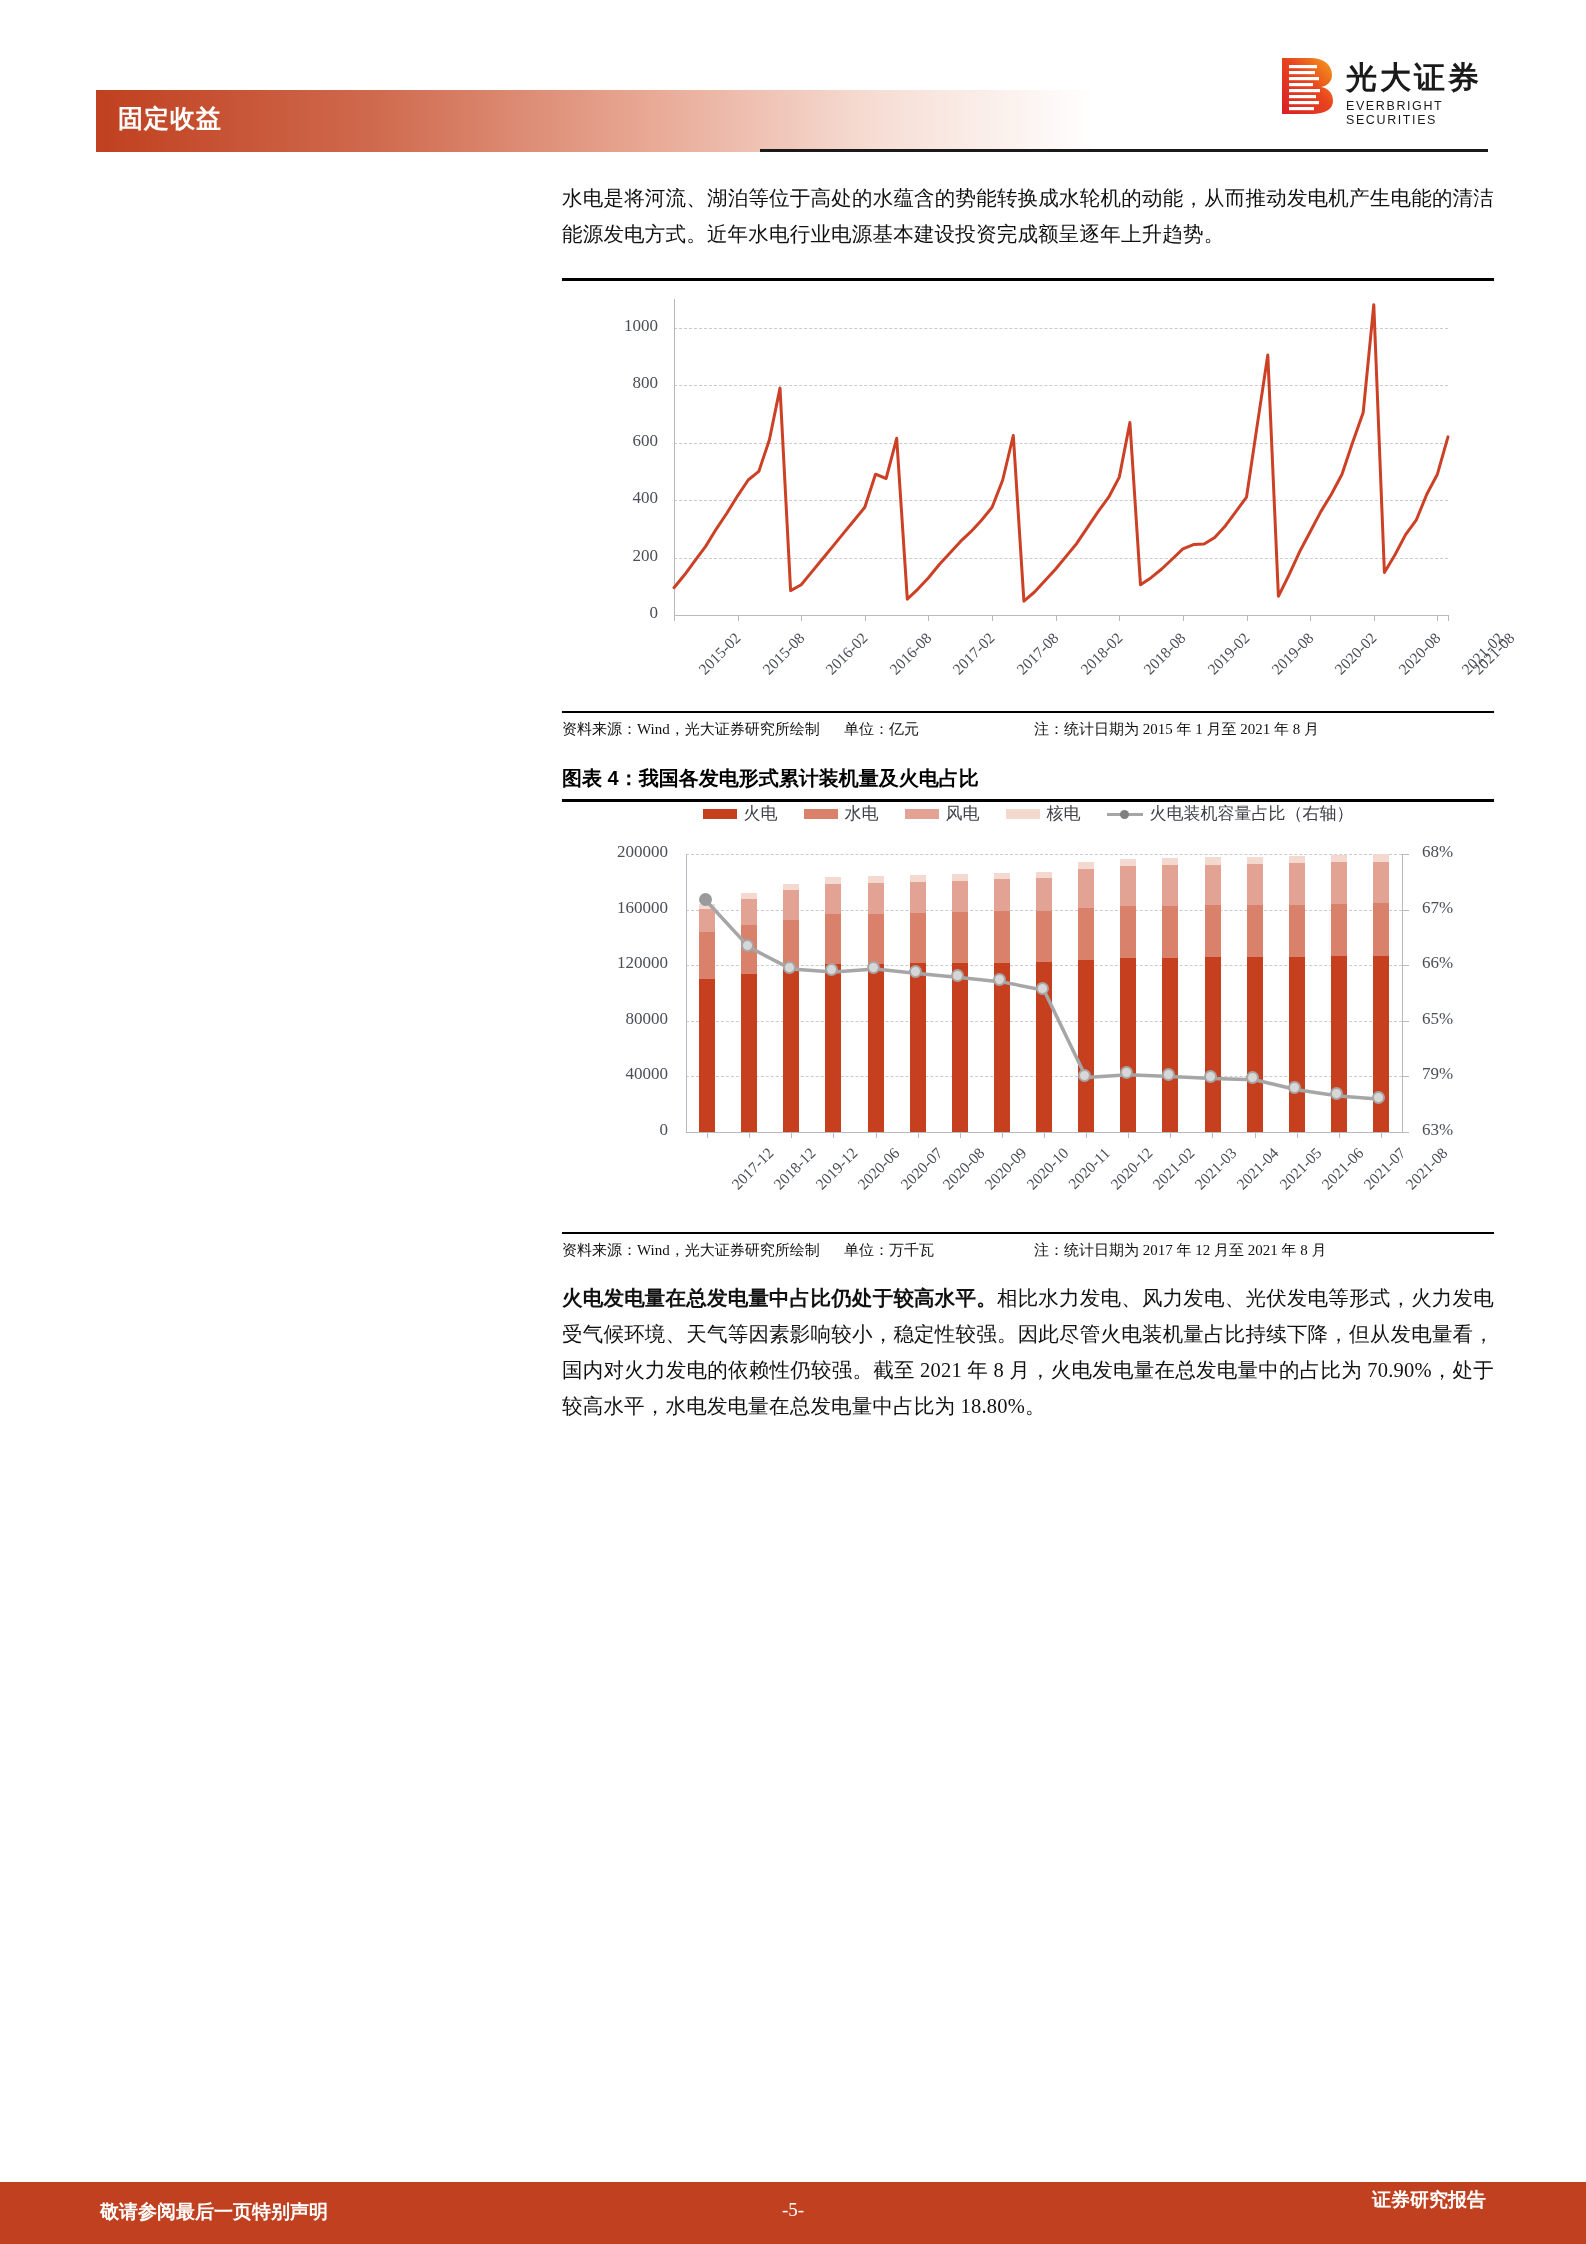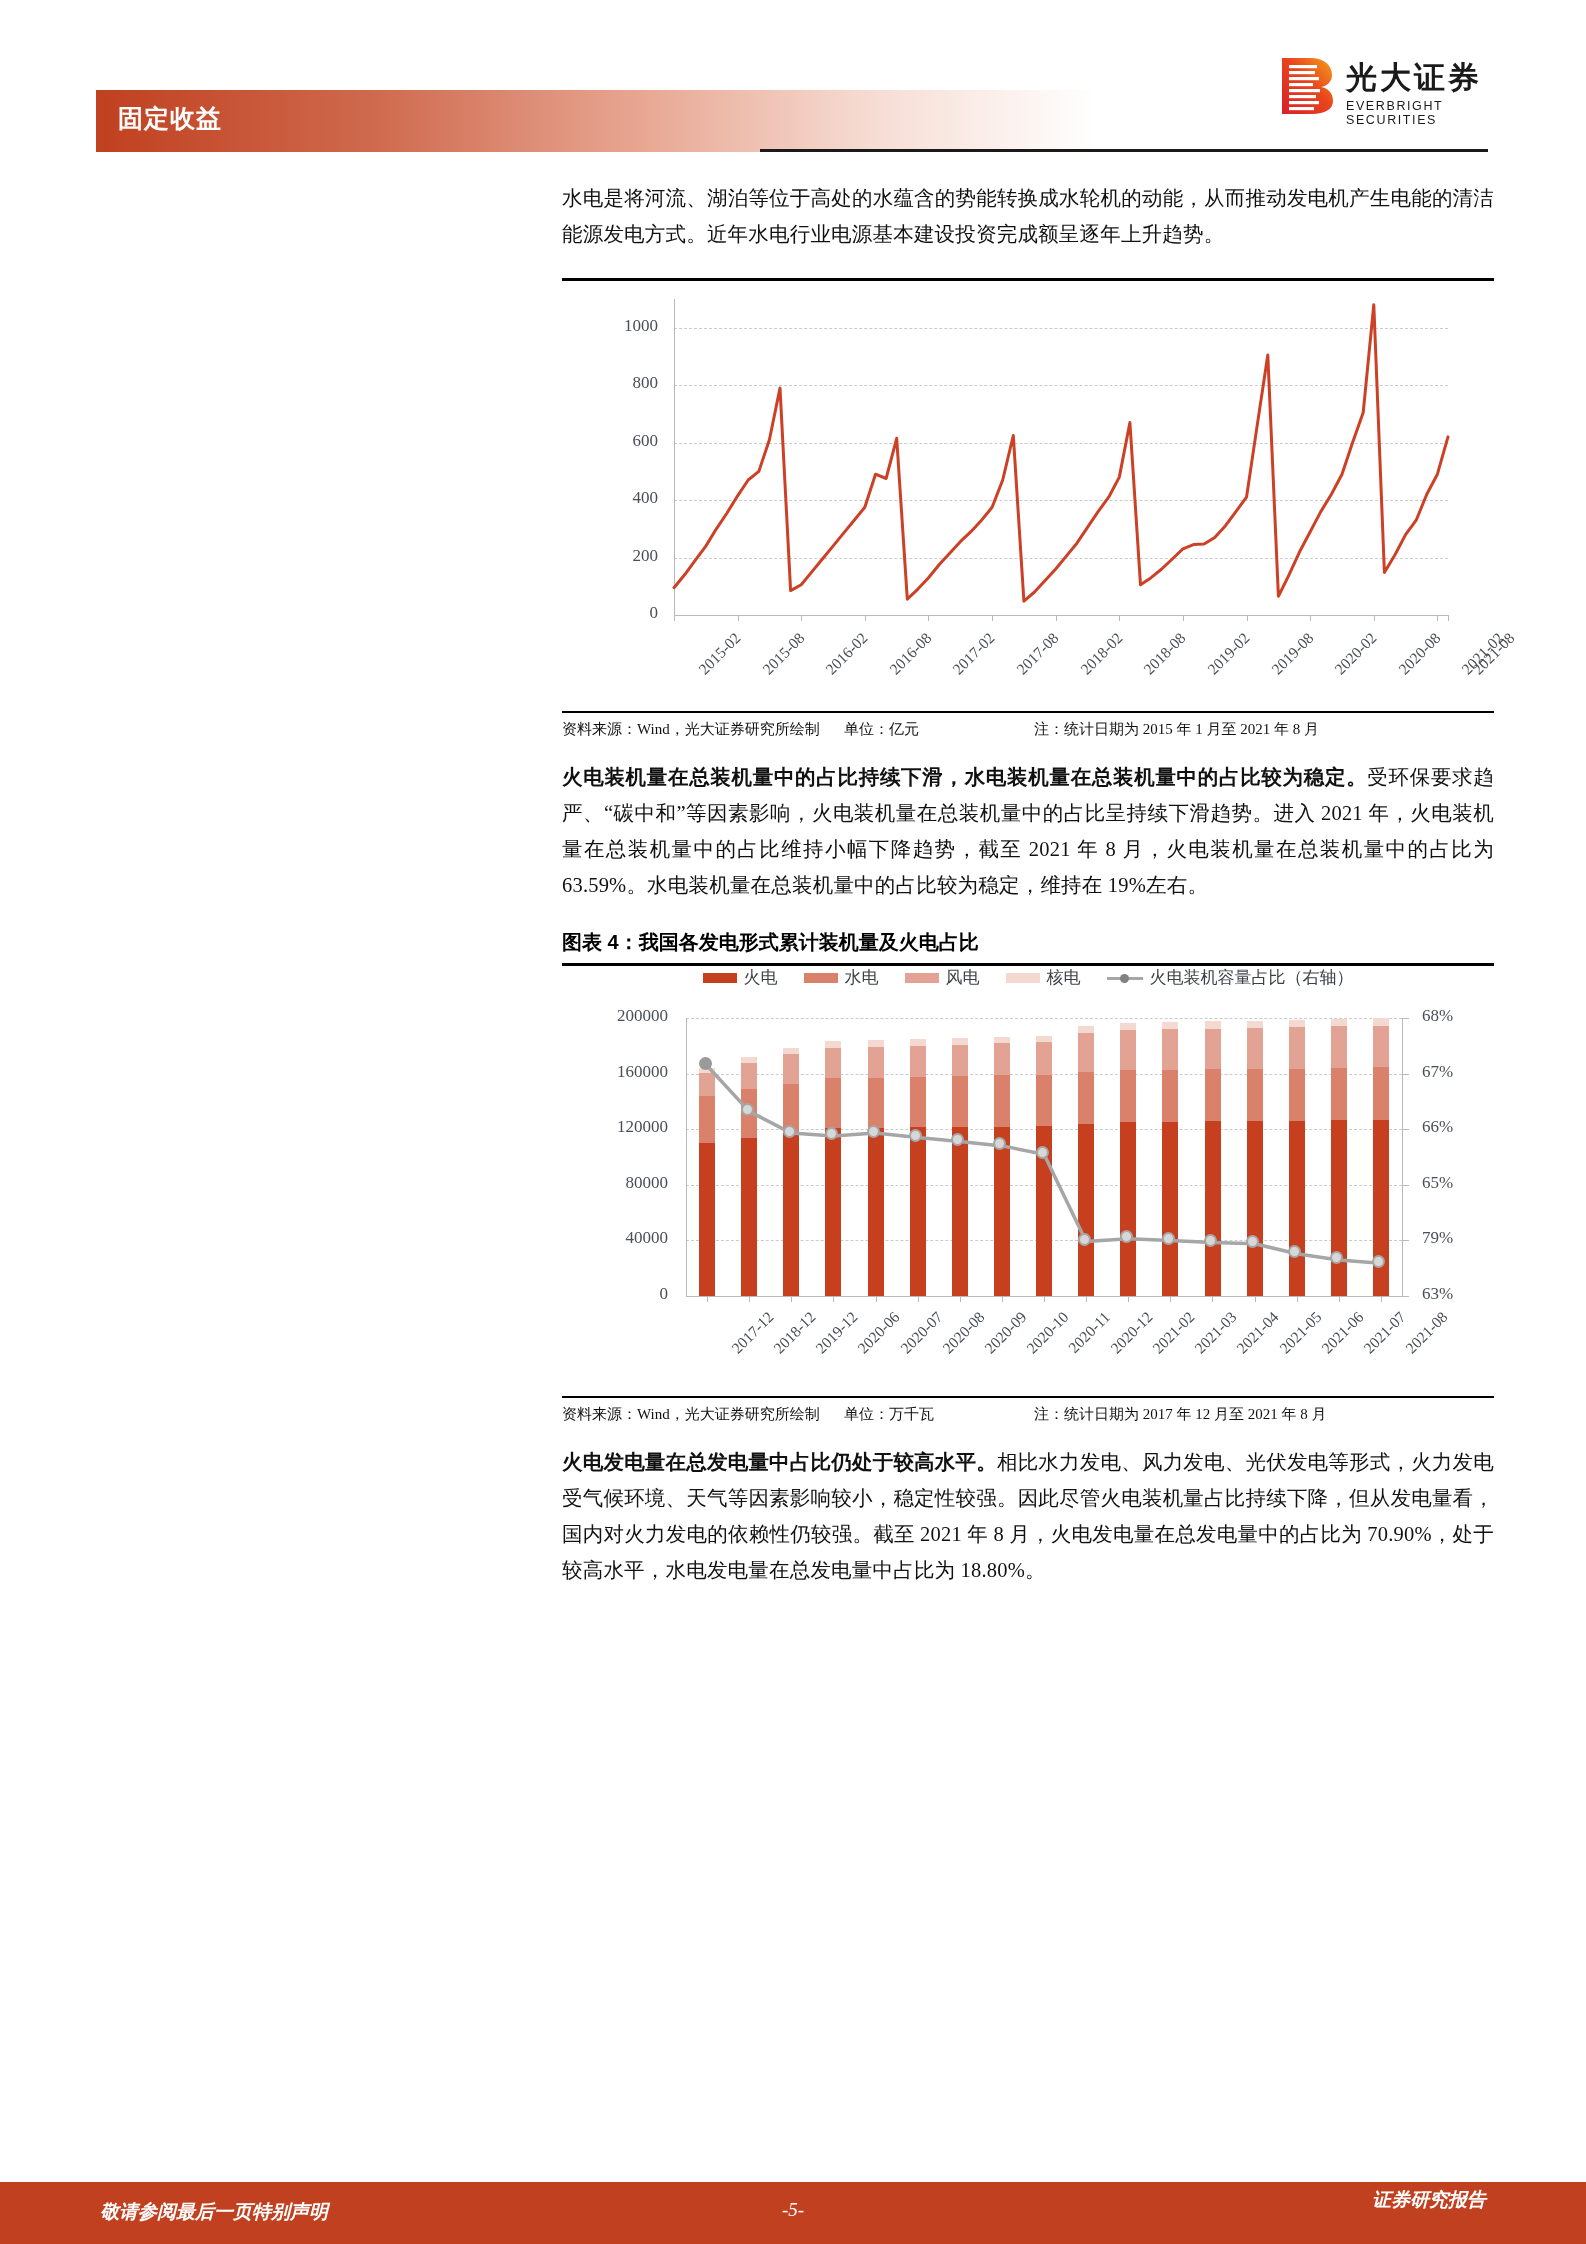--- a/index.html
+++ b/index.html
@@ -120,21 +120,21 @@
     background: #d7d7d7; border: 2.5px solid #a6a6a6;
   }
   .line-dot.solid { background: #9a9a9a; border-color: #9a9a9a; }
 
   
   .footer {
     position: absolute; left: 0; bottom: 0; width: 1586px; height: 62px;
     background: #c0401f; color: #fff;
   }
   .footer-inner {
-    position: relative; width: 1586px; height: 62px; font-style: italic;
+    position: relative; width: 1586px; height: 62px;
   }
   .footer-left {
     position: absolute; left: 100px; top: 17px; font-size: 19px; font-weight: bold;
     font-family: "Liberation Sans", "DejaVu Sans", sans-serif;
   }
   .footer-center {
     position: absolute; left: 50%; transform: translateX(-50%); top: 17px;
     font-size: 19px; font-family: "Liberation Serif", serif;
   }
   .footer-right {
@@ -234,23 +234,20 @@
 
       <div class="fig-foot-rule"></div>
       <div class="fig-source">
         <div class="s1">资料来源：Wind，光大证券研究所绘制</div>
         <div class="s2">单位：亿元</div>
         <div class="s3">注：统计日期为 2015 年 1 月至 2021 年 8 月</div>
       </div>
     </div>
 
 
-    <p class="body" style="margin-top:20px;">
-      <b>火电装机量在总装机量中的占比持续下滑，水电装机量在总装机量中的占比较为稳定。</b><span>受环保要求趋严、“碳中和”等因素影响，火电装机量在总装机量中的占比呈持续下滑趋势。进入 2021 年，火电装机量在总装机量中的占比维持小幅下降趋势，截至 2021 年 8 月，火电装机量在总装机量中的占比为 63.59%。水电装机量在总装机量中的占比较为稳定，维持在 19%左右。</span>
-    </p>
 
     <div class="fig" style="">
       <div class="fig-title">图表 4：我国各发电形式累计装机量及火电占比</div>
       <div class="fig-title-rule"></div>
 
       <div class="chart" id="chart2">
         <div class="legend" id="chart2-legend">
             <div class="legend-item">
       <span class="legend-swatch" style="background:#c6401f"></span>
       <span>火电</span>

